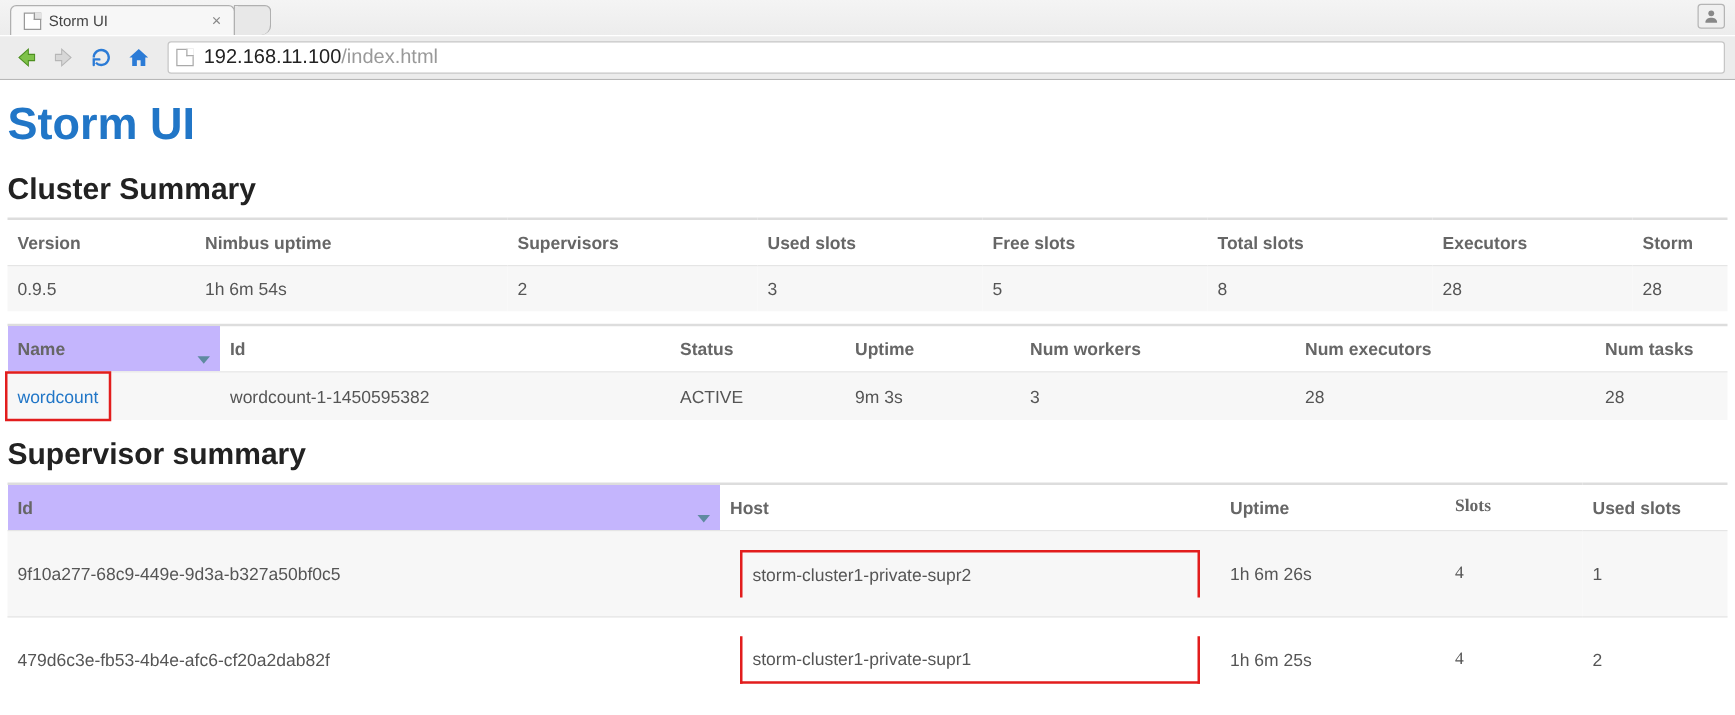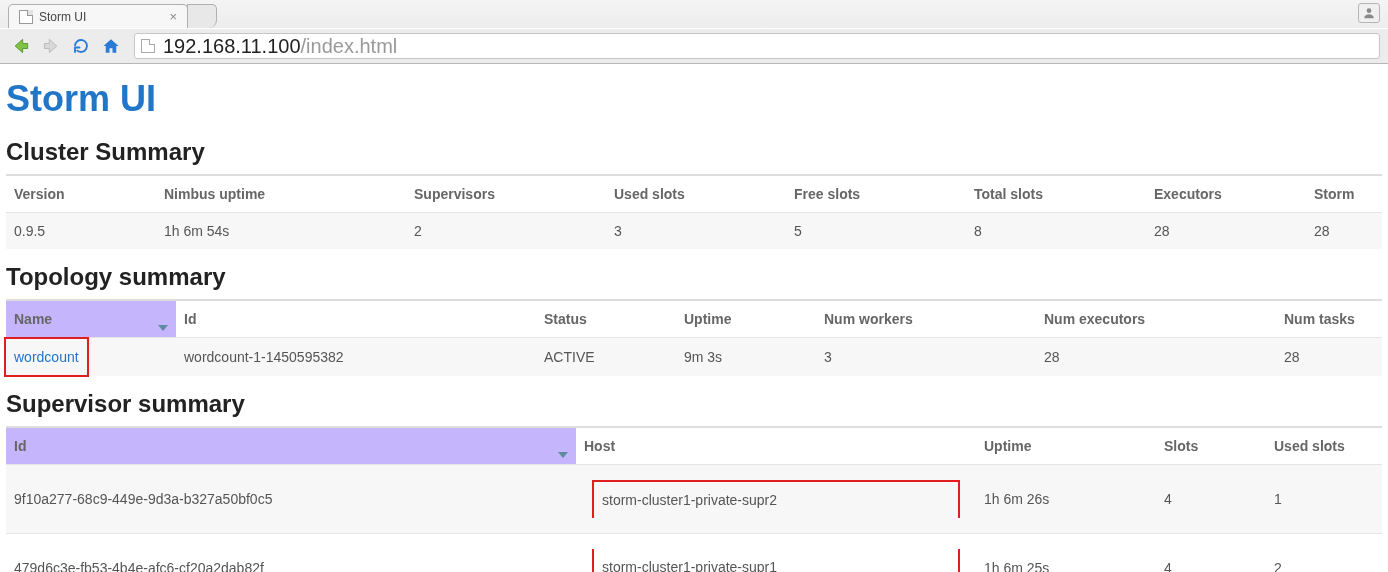--- a/index.html
+++ b/index.html
@@ -92,21 +92,21 @@
   .home { color:#2b7bd6; font-size:16px;}
   .url-bar {
     flex: 1;
     height: 26px;
     border: 1px solid #c6c6c6;
     background: #fff;
     border-radius: 3px;
     display: flex;
     align-items: center;
     padding: 0 6px;
-    font-size: 20px;
+    font-size: 16px;
     color: #888;
     margin-left: 6px;
   }
   .url-bar .pageicon {
     width: 14px; height: 14px;
     border: 1px solid #aaa;
     background: #fff;
     margin-right: 8px;
     position: relative;
   }
@@ -188,21 +188,21 @@
   .topo th:nth-child(1), .topo td:nth-child(1){width:170px;}
   .topo th:nth-child(2), .topo td:nth-child(2){width:360px;}
   .topo th:nth-child(3), .topo td:nth-child(3){width:140px;}
   .topo th:nth-child(4), .topo td:nth-child(4){width:140px;}
   .topo th:nth-child(5), .topo td:nth-child(5){width:220px;}
   .topo th:nth-child(6), .topo td:nth-child(6){width:240px;}
 
   .sup th:nth-child(1), .sup td:nth-child(1){width:570px;}
   .sup th:nth-child(2), .sup td:nth-child(2){width:400px;}
   .sup th:nth-child(3), .sup td:nth-child(3){width:180px;}
-  .sup th:nth-child(4), .sup td:nth-child(4){width:110px;}
+  .sup th:nth-child(4), .sup td:nth-child(4){width:110px;font-family:Liberation Serif, serif;}
 
   .sup td.hostcell { padding:16px; }
   .sup td.hostcell .hl-red-col { padding: 10px 8px; display:block; margin:-1px 0; }
   .topo td.namecell { padding:0; }
   .topo td.namecell .hl-red { padding:10px 8px; margin:-1px 0 -1px -2px;}
 </style>
 </head>
 <body>
 
 <div class="chrome-bar">
@@ -274,21 +274,20 @@
       <td>2</td>
       <td>3</td>
       <td>5</td>
       <td>8</td>
       <td>28</td>
       <td>28</td>
     </tr>
       </tbody>
   </table>
 
-  <h2 class="section">Topology summary</h2>
   <table class="grid topo">
     <thead>
         <tr>
       <th class="sorted"><span>Name</span><span class="sort-caret"></span></th>
       <th>Id</th>
       <th>Status</th>
       <th>Uptime</th>
       <th>Num workers</th>
       <th>Num executors</th>
       <th>Num tasks</th>

